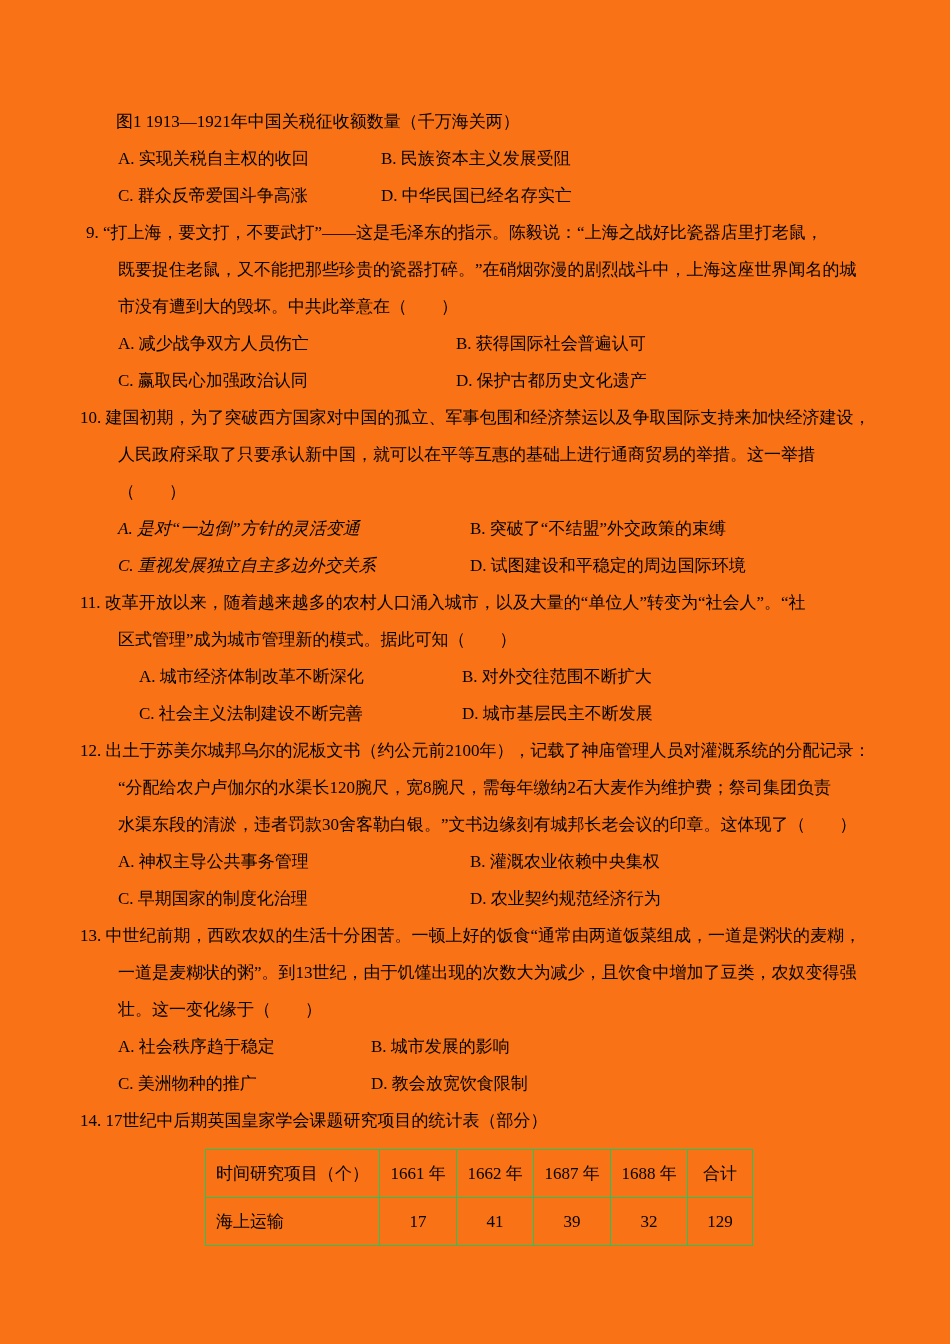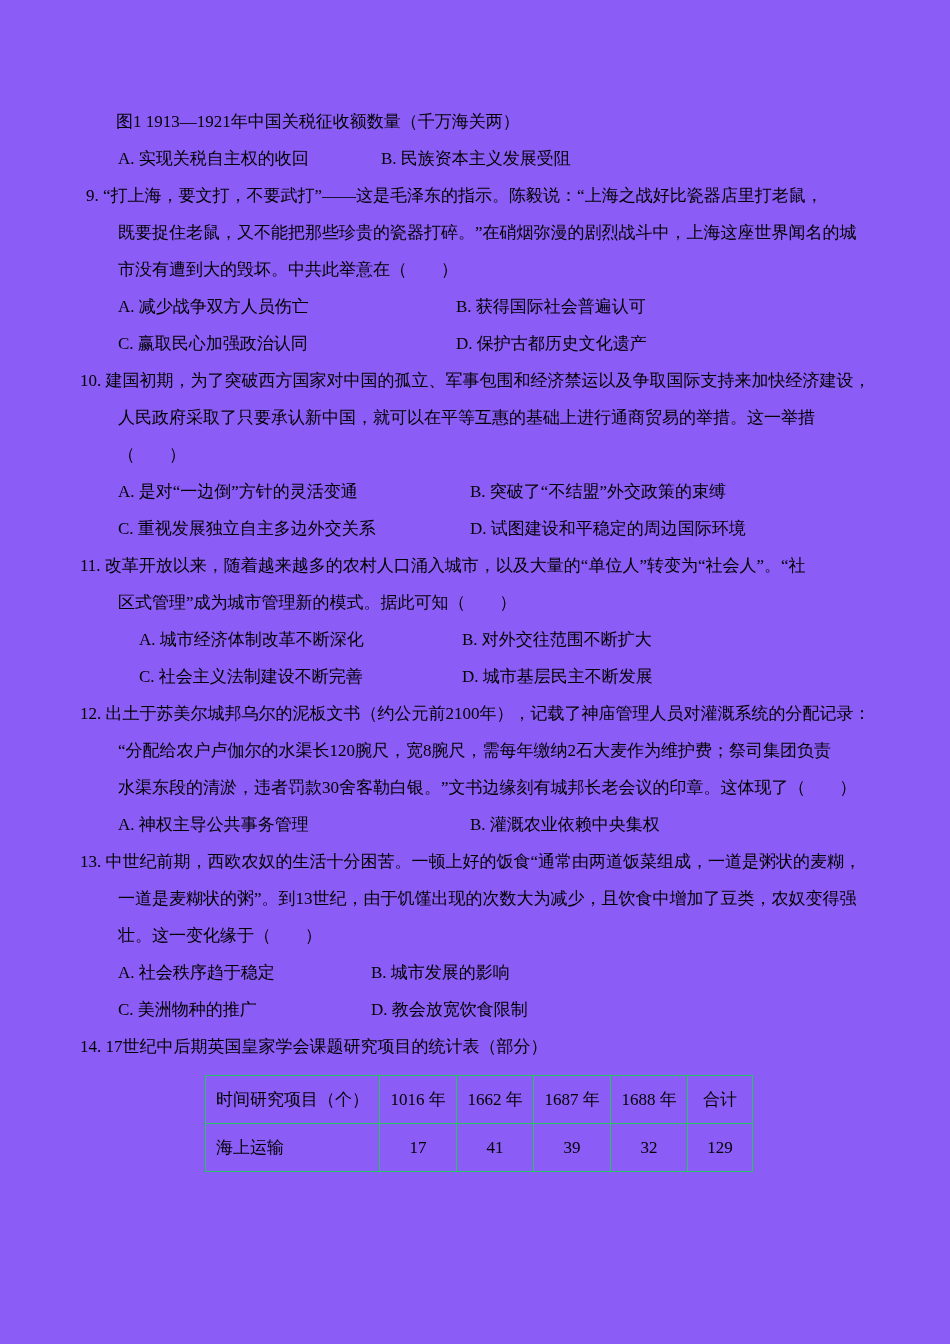--- a/index.html
+++ b/index.html
@@ -4,21 +4,21 @@
 <style>
   html, body {
     margin: 0;
     padding: 0;
     background: #ffffff;
   }
   .page {
     position: relative;
     width: 950px;
     height: 1344px;
-    background: #8b5cf6;
+    background: #f97316;
     color: #000000;
     font-family: "Liberation Serif", "DejaVu Serif", serif;
     font-size: 17px;
     box-sizing: border-box;
     padding: 103px 88px 0 80px;
     overflow: hidden;
   }
   .line {
     height: 37px;
     line-height: 37px;
@@ -27,21 +27,21 @@
   
   .ind-caption { margin-left: 36px; }
   .ind-cont    { margin-left: 38px; }
   .ind-opt     { margin-left: 38px; }
   .ind-q1      { margin-left: 6px; }  
   .ind-q2     { margin-left: 0; }     
   
   .oa { display: inline-block; vertical-align: top; }
   .ow-fig { width: 263px; }
   .ow-q9  { width: 338px; }
-  .ow-q10 { width: 352px; }
+  .ow-q10 { width: 352px; font-style: italic; }
   .ow-q11 { width: 323px; margin-left: 21px; }
   .ow-q12 { width: 352px; }
   .ow-q13 { width: 253px; }
   
   table.stat {
     border-collapse: collapse;
     margin: 10px 0 0 125px;
     font-size: 17px;
   }
   table.stat td {
@@ -59,20 +59,23 @@
   table.stat td.cell-total { min-width: 44px; }
 </style>
 </head>
 <body>
 
 <div class="page">
 
   <div class="line ind-caption">图1 1913—1921年中国关税征收额数量（千万海关两）</div>
   <div class="line ind-opt">
     <span class="oa ow-fig">A. 实现关税自主权的收回</span><span>B. 民族资本主义发展受阻</span>
+  </div>
+  <div class="line ind-opt">
+    <span class="oa ow-fig">C. 群众反帝爱国斗争高涨</span><span>D. 中华民国已经名存实亡</span>
   </div>
 
   <div class="line ind-q1">9. “打上海，要文打，不要武打”——这是毛泽东的指示。陈毅说：“上海之战好比瓷器店里打老鼠，</div>
   <div class="line ind-cont">既要捉住老鼠，又不能把那些珍贵的瓷器打碎。”在硝烟弥漫的剧烈战斗中，上海这座世界闻名的城</div>
   <div class="line ind-cont">市没有遭到大的毁坏。中共此举意在（　　）</div>
   <div class="line ind-opt">
     <span class="oa ow-q9">A. 减少战争双方人员伤亡</span><span>B. 获得国际社会普遍认可</span>
   </div>
   <div class="line ind-opt">
     <span class="oa ow-q9">C. 赢取民心加强政治认同</span><span>D. 保护古都历史文化遗产</span>
@@ -96,38 +99,41 @@
   <div class="line ind-opt">
     <span class="oa ow-q11">C. 社会主义法制建设不断完善</span><span>D. 城市基层民主不断发展</span>
   </div>
 
   <div class="line ind-q2">12. 出土于苏美尔城邦乌尔的泥板文书（约公元前2100年），记载了神庙管理人员对灌溉系统的分配记录：</div>
   <div class="line ind-cont">“分配给农户卢伽尔的水渠长120腕尺，宽8腕尺，需每年缴纳2石大麦作为维护费；祭司集团负责</div>
   <div class="line ind-cont">水渠东段的清淤，违者罚款30舍客勒白银。”文书边缘刻有城邦长老会议的印章。这体现了（　　）</div>
   <div class="line ind-opt">
     <span class="oa ow-q12">A. 神权主导公共事务管理</span><span>B. 灌溉农业依赖中央集权</span>
   </div>
+  <div class="line ind-opt">
+    <span class="oa ow-q12">C. 早期国家的制度化治理</span><span>D. 农业契约规范经济行为</span>
+  </div>
 
   <div class="line ind-q2">13. 中世纪前期，西欧农奴的生活十分困苦。一顿上好的饭食“通常由两道饭菜组成，一道是粥状的麦糊，</div>
   <div class="line ind-cont">一道是麦糊状的粥”。到13世纪，由于饥馑出现的次数大为减少，且饮食中增加了豆类，农奴变得强</div>
   <div class="line ind-cont">壮。这一变化缘于（　　）</div>
   <div class="line ind-opt">
     <span class="oa ow-q13">A. 社会秩序趋于稳定</span><span>B. 城市发展的影响</span>
   </div>
   <div class="line ind-opt">
     <span class="oa ow-q13">C. 美洲物种的推广</span><span>D. 教会放宽饮食限制</span>
   </div>
 
   <div class="line ind-q2">14. 17世纪中后期英国皇家学会课题研究项目的统计表（部分）</div>
 
   <table class="stat">
     <tbody>
       <tr>
         <td class="cell-left">时间研究项目（个）</td>
-        <td class="cell-year">1016 年</td>
+        <td class="cell-year">1661 年</td>
         <td class="cell-year">1662 年</td>
         <td class="cell-year">1687 年</td>
         <td class="cell-year">1688 年</td>
         <td class="cell-total">合计</td>
       </tr>
       <tr>
         <td class="cell-left">海上运输</td>
         <td class="cell-year">17</td>
         <td class="cell-year">41</td>
         <td class="cell-year">39</td>

